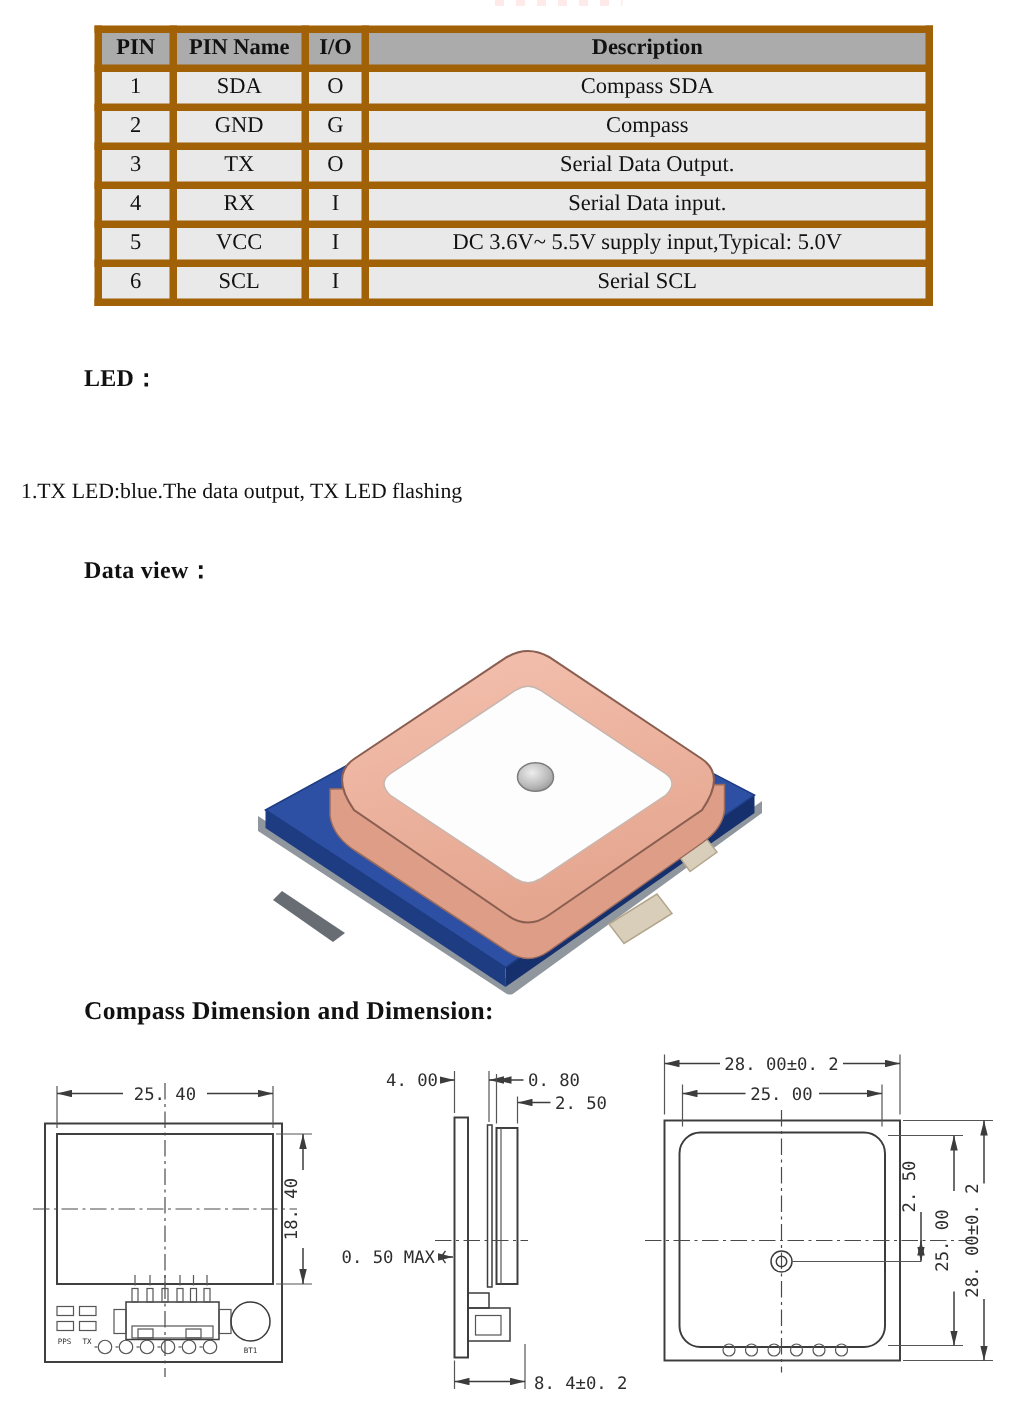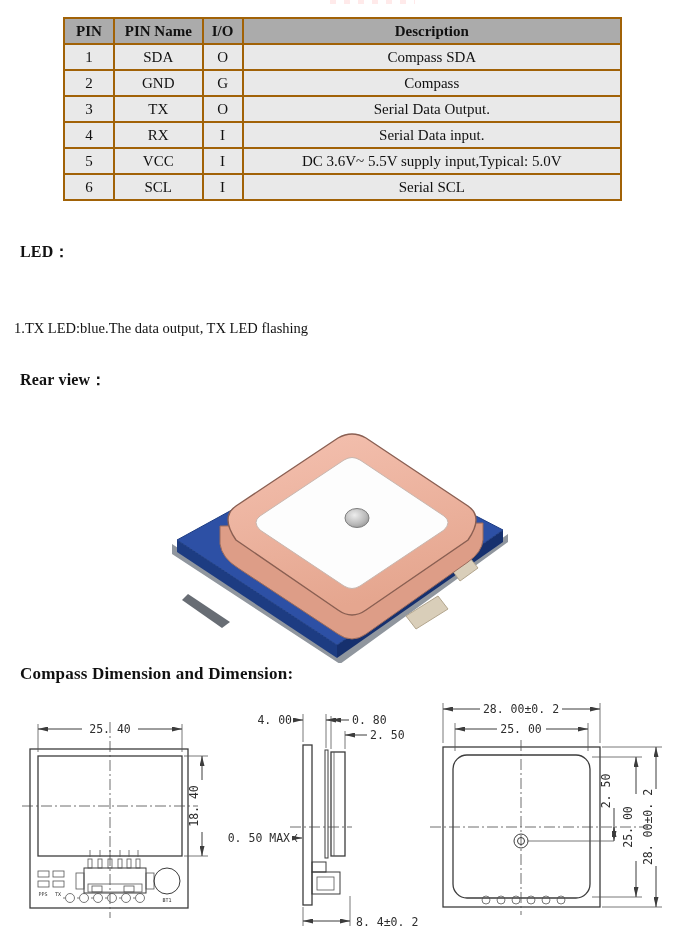--- a/index.html
+++ b/index.html
@@ -6,28 +6,28 @@
   body { background:#fff; font-family:"Liberation Serif", serif; color:#111; }
   .page { position:relative; width:680px; height:942px; background:#ffffff; overflow:hidden; }
 
   
   .crop-artifact { position:absolute; left:330px; top:0; width:85px; height:4px; opacity:.55;
     background:repeating-linear-gradient(90deg,#ffd9d9 0 6px,transparent 6px 14px); }
 
   
   table.pin { position:absolute; left:63px; top:17px; width:559px; border-collapse:collapse; }
   table.pin th, table.pin td {
-    border:2px solid #a16207; text-align:center; vertical-align:middle;
+    border:5px solid #a16207; text-align:center; vertical-align:middle;
     font-size:15px; height:26px; padding:0 2px;
   }
   table.pin { border:2px solid #1c1c1c; }
   table.pin th { background:#ababab; font-weight:bold; }
   table.pin td { background:#e9e9e9; }
 
-  .h-bold { position:absolute; font-weight:bold; font-size:16px; letter-spacing:.2px; }
+  .h-bold { position:absolute; font-weight:bold; font-size:16px; letter-spacing:.2px;margin-left:36px; }
   .body-line { position:absolute; font-size:14.5px; white-space:nowrap; }
 
   svg text { font-family:"DejaVu Sans Mono", monospace; fill:#2e2e2e; }
   .dim { font-size:11.5px; }
   .tiny { font-size:5px; }
 
   .ln { stroke:#3c3c3c; stroke-width:1; fill:none; }
   .ln2 { stroke:#3c3c3c; stroke-width:1.3; fill:none; }
   .cl { stroke:#4a4a4a; stroke-width:.8; fill:none; stroke-dasharray:11 3 2 3; }
   .thin { stroke:#555; stroke-width:.8; fill:none; }
@@ -88,21 +88,21 @@
       <td>SCL</td>
       <td>I</td>
       <td>Serial SCL</td>
     </tr>
   </tbody>
     </table>
 
   <div class="h-bold" style="left:20px; top:242px;">LED：</div>
   <div class="body-line" style="left:14px; top:284px;margin-top:36px;">1.TX LED:blue.The data output, TX LED flashing</div>
 
-  <div class="h-bold" style="left:20px; top:370px;">Rear view：</div>
+  <div class="h-bold" style="left:20px; top:370px;">Data view：</div>
 
   <svg style="position:absolute; left:160px; top:418px;" width="370" height="245" viewBox="0 0 370 245">
     <defs>
       <linearGradient id="antTop" x1="0" y1="0" x2="0.3" y2="1">
         <stop offset="0" stop-color="#f4c1b0"></stop>
           <stop offset="1" stop-color="#e5a68f"></stop>
       </linearGradient>
       <radialGradient id="dotG" cx="0.4" cy="0.35" r="0.8">
         <stop offset="0" stop-color="#ededed"></stop>
           <stop offset="0.6" stop-color="#b9b9b9"></stop>

